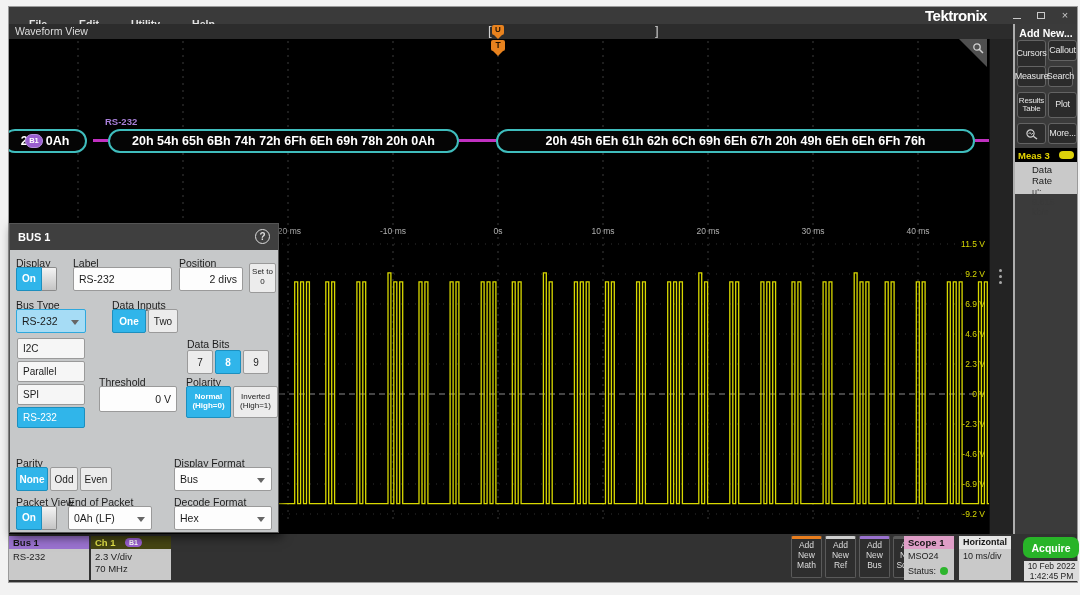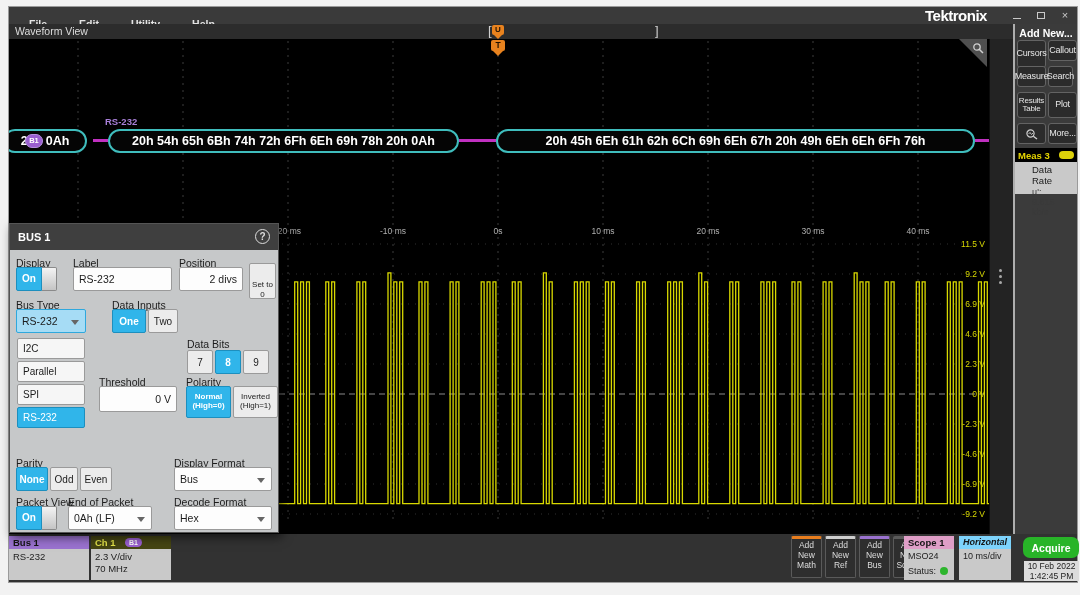--- a/index.html
+++ b/index.html
@@ -75,21 +75,21 @@
 
   
   .bottombar { position:absolute; left:0; top:527px; width:1068px; height:48px; background:#323232; }
   .badge { position:absolute; top:2px; height:44px; overflow:hidden; }
   .badge-h { height:13px; font-size:9.5px; font-weight:bold; line-height:13px; padding-left:4px; position:relative; }
   .badge-h.purple { background:#9a72cf; color:#141414; }
   .badge-h.ch { background:#454513; }
   .chname { color:#e3e34a; }
   .chtag { position:absolute; left:34px; top:2px; background:#9a5fd0; color:#fff; font-size:7px; font-weight:bold; border-radius:5px; padding:0 4px; line-height:9px; }
   .badge-h.pink { background:#df9ec7; color:#141414; }
-  .badge-h.gray { background:#7dd3fc; color:#141414;font-style:italic; }
+  .badge-h.gray { background:#e5e5e5; color:#141414; }
   .badge-b { background:#c9c9c9; color:#222; font-size:9.5px; padding:2px 4px; height:31px; line-height:1.3; }
   .statusrow { position:relative; margin-top:3px; font-size:9px; }
   .dot { position:absolute; left:32px; top:1px; width:8px; height:8px; border-radius:50%; }
   .addbtn { position:absolute; top:2px; width:31px; height:42px; background:#2e2e2e; border:1px solid #5a5a5a; border-top-width:3px; color:#ddd; font-size:8.5px; line-height:1.15; text-align:center; padding-top:2px; border-radius:2px; }
   .acquire { position:absolute; left:1014px; top:3px; width:56px; height:21px; background:#28b428; border:none; border-radius:7px; color:#fff; font-size:10.5px; font-weight:bold; }
   .datetime { position:absolute; left:1015px; top:27px; width:55px; height:20px; background:#dcdcdc; color:#222; font-size:8.5px; line-height:1.15; text-align:center; padding-top:1px; }
 </style>
 </head>
 <body>
 
@@ -232,21 +232,21 @@
       </div>
       <div class="lbl" style="left:6px;top:33px">Display</div>
       <div class="toggle" style="left:6px;top:43px">
         <span class="tg-on">On</span>
           <span class="tg-knob"></span>
       </div>
       <div class="lbl" style="left:63px;top:33px">Label</div>
       <div class="input" style="left:63px;top:43px;width:99px">RS-232</div>
       <div class="lbl" style="left:169px;top:33px">Position</div>
       <div class="input right" style="left:169px;top:43px;width:64px">2 divs</div>
-      <div class="btn" style="left:239px;top:39px;width:27px;height:36px;padding-top:16px">Set to 0</div>
+      <div class="btn" style="left:239px;top:39px;width:27px;height:30px;padding-top:3px">Set to 0</div>
 
       <div class="lbl" style="left:6px;top:75px">Bus Type</div>
       <div class="combo bustype" style="left:6px;top:85px;width:70px">
         <span>RS-232</span>
       </div>
       <div class="lbl" style="left:102px;top:75px">Data Inputs</div>
       <div id="seg-datainputs" class="segwrap" style="left:102px;top:85px">
           <div class="seg sel" style="width:34px;height:24px">One</div>
           <div class="seg" style="width:30px;height:24px">Two</div>
         </div>

